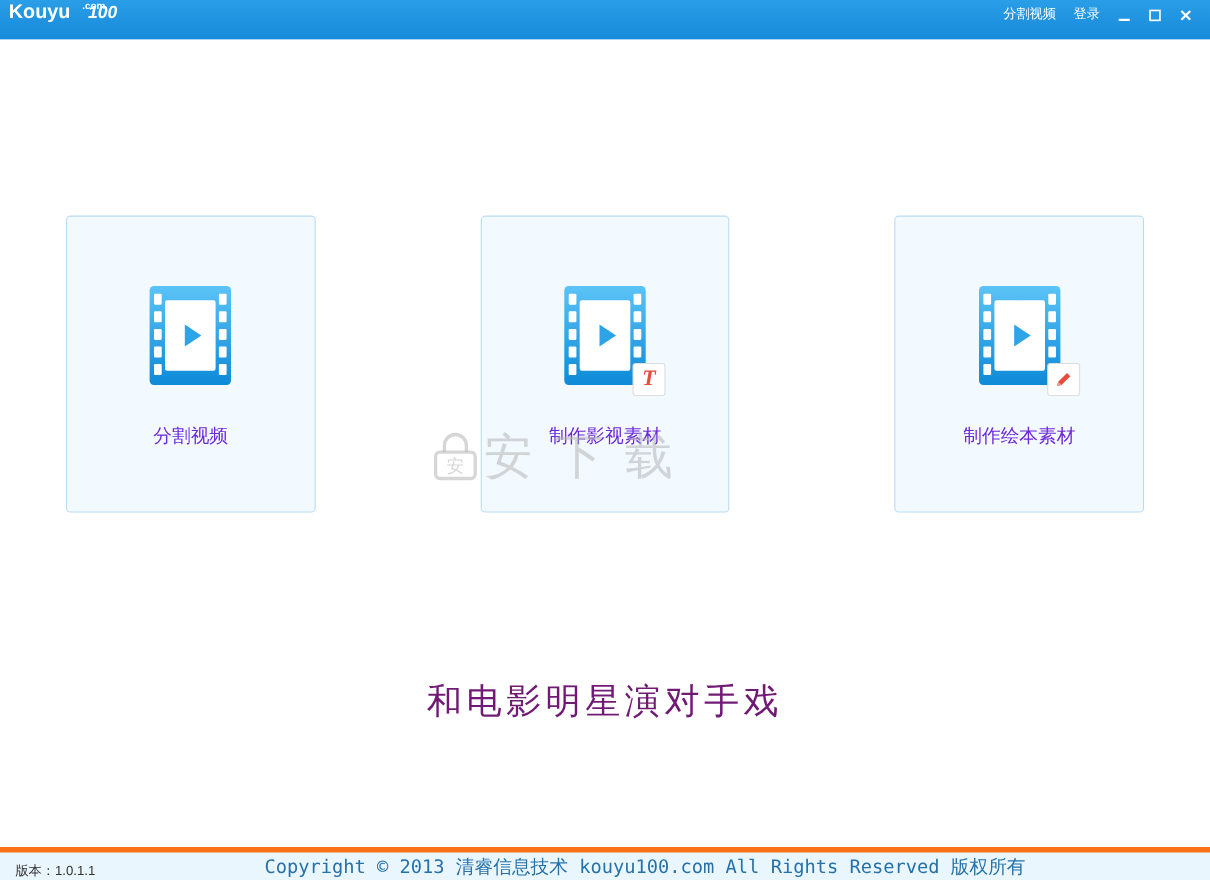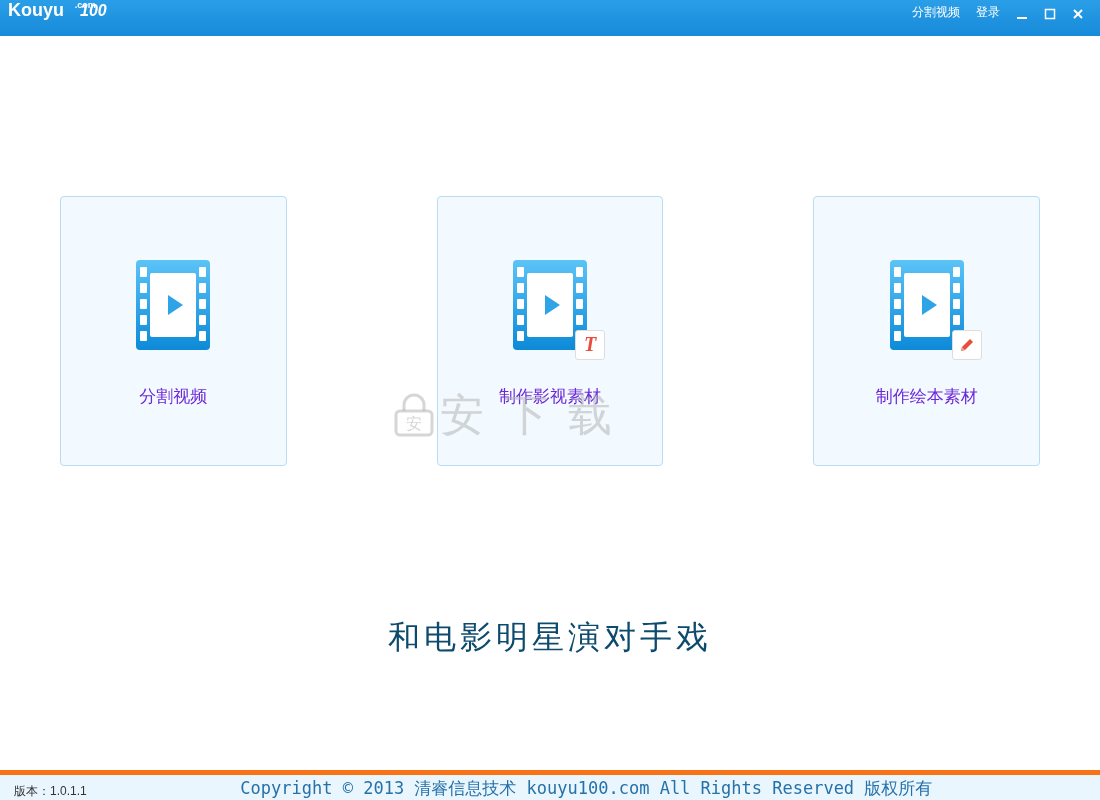--- a/index.html
+++ b/index.html
@@ -81,21 +81,21 @@
       font-size: 17px;
       color: #6d28d9;
     }
     .tagline {
       position: absolute;
       left: 0;
       right: 0;
       top: 580px;
       text-align: center;
       font-size: 32px;
-      color: #0c4a6e;
+      color: #701a75;
       letter-spacing: 4px;
       font-weight: 300;
     }
     .footer {
       height: 30px;
       background: #eaf6fe;
       border-top: 5px solid #f97316;
       display: flex;
       align-items: flex-end;
       padding: 0 14px;

